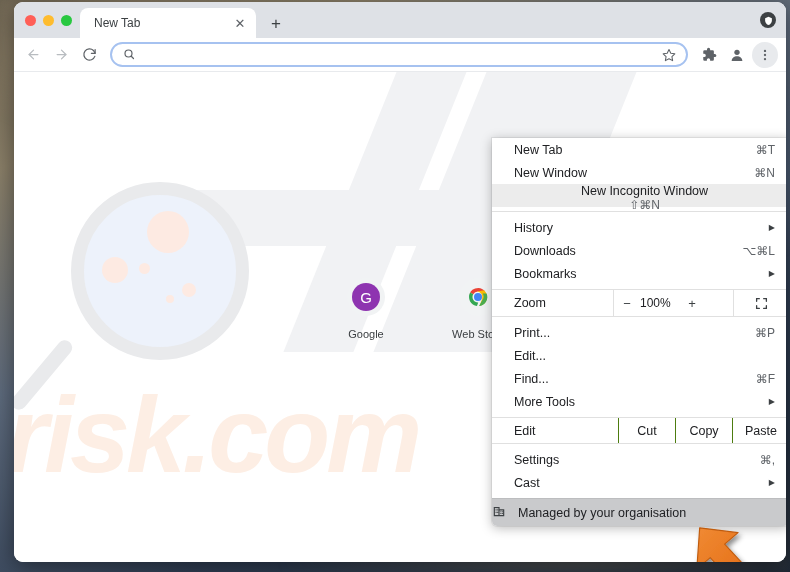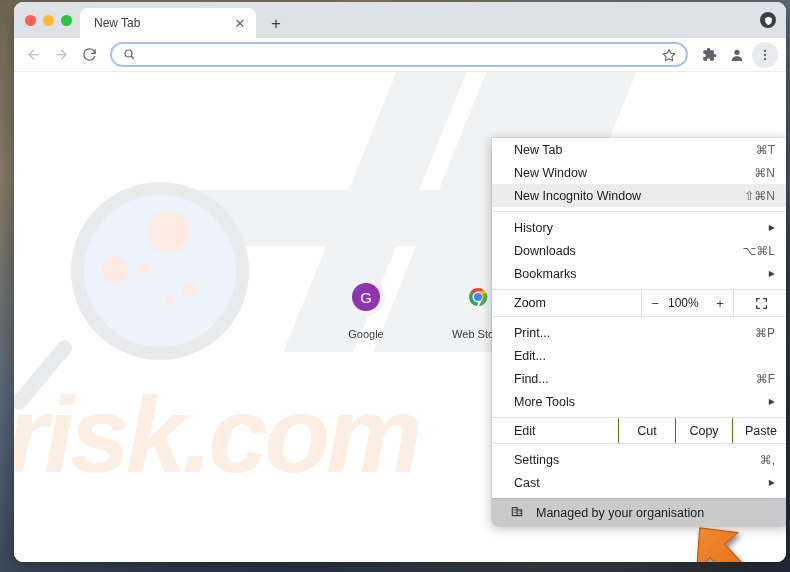--- a/index.html
+++ b/index.html
@@ -163,45 +163,45 @@
     font-size: 12.5px; color: #202124;
     overflow: hidden;
   }
   .mi {
     height: 23px; display: flex; align-items: center;
     padding: 0 14px 0 22px;
   }
   .mi .label { flex: 1; white-space: nowrap; }
   .mi .accel { color: #5f6368; font-size: 12px; white-space: nowrap; }
   .mi .arrow { color: #3c4043; font-size: 8px; }
-  .mi.hl { background: #ececec; }
+  .mi.hl { background: #ececec; flex-direction: column; }
   .sep { height: 1px; background: #e0e0e0; margin: 4px 0; }
   .sep.full { margin: 0; }
 
   
-  #zoomrow { display: flex; align-items: stretch; height: 26px; }
+  #zoomrow { display: flex; align-items: stretch; height: 26px; gap: 28px; }
   #zoomrow .zlabel { flex: 1; display: flex; align-items: center; padding-left: 22px; }
   .zcell {
     display: flex; align-items: center; justify-content: center;
     border-left: 1px solid #e0e0e0;
   }
   #zctrl { width: 92px; gap: 0; }
   #zctrl .zbtn { width: 26px; text-align: center; color: #3c4043; font-size: 13px; }
   #zctrl .zval { flex:1; font-size: 12px; }
   #zfull { width: 56px; color: #3c4043; }
 
   
   #editrow { display: flex; align-items: stretch; height: 25px; }
   #editrow .elabel { flex: 1; display: flex; align-items: center; padding-left: 22px; }
   .ecell { width: 57px; display: flex; align-items: center; justify-content: center; border-left: 1px solid #4d7c0f; }
 
   
   #managed {
     background: #c9cacc; height: 28px;
-    display: flex; align-items: center; padding-left: 18px; gap: 12px;
+    display: flex; align-items: center; gap: 12px;
     font-size: 12.5px; color: #202124;
     border-top: 1px solid #bcbdbf;
   }
 
   
   #arrow { position: absolute; left: 678px; top: 452px; width: 96px; height: 96px; z-index: 40; }
 </style>
 </head>
 <body>
 

